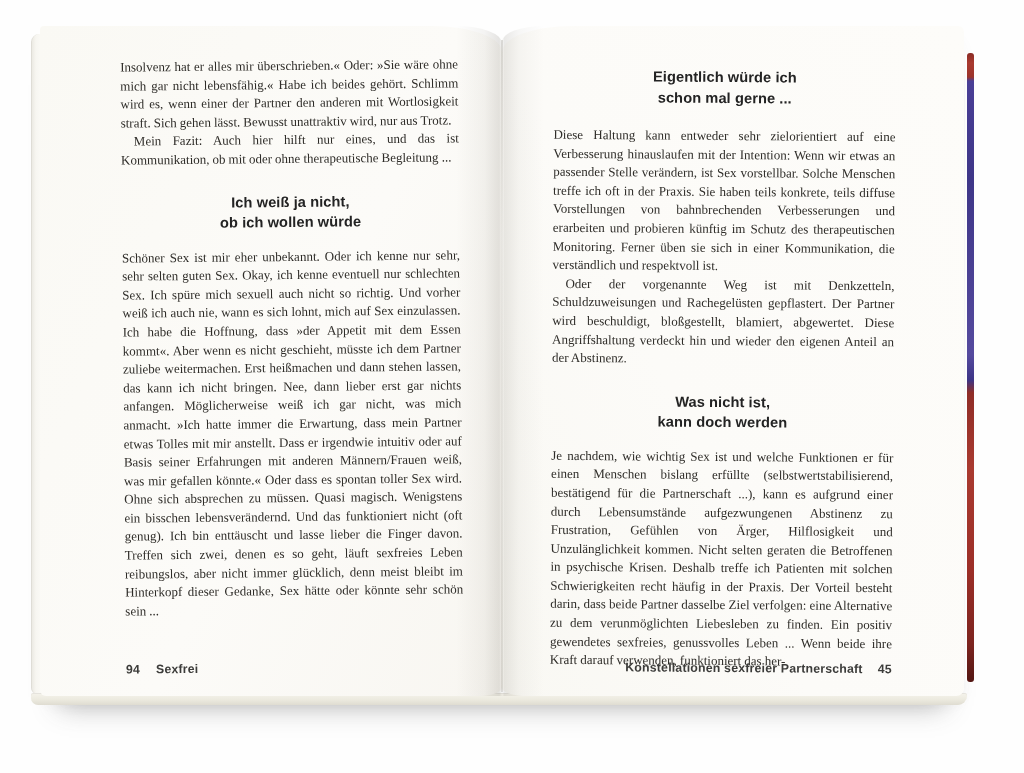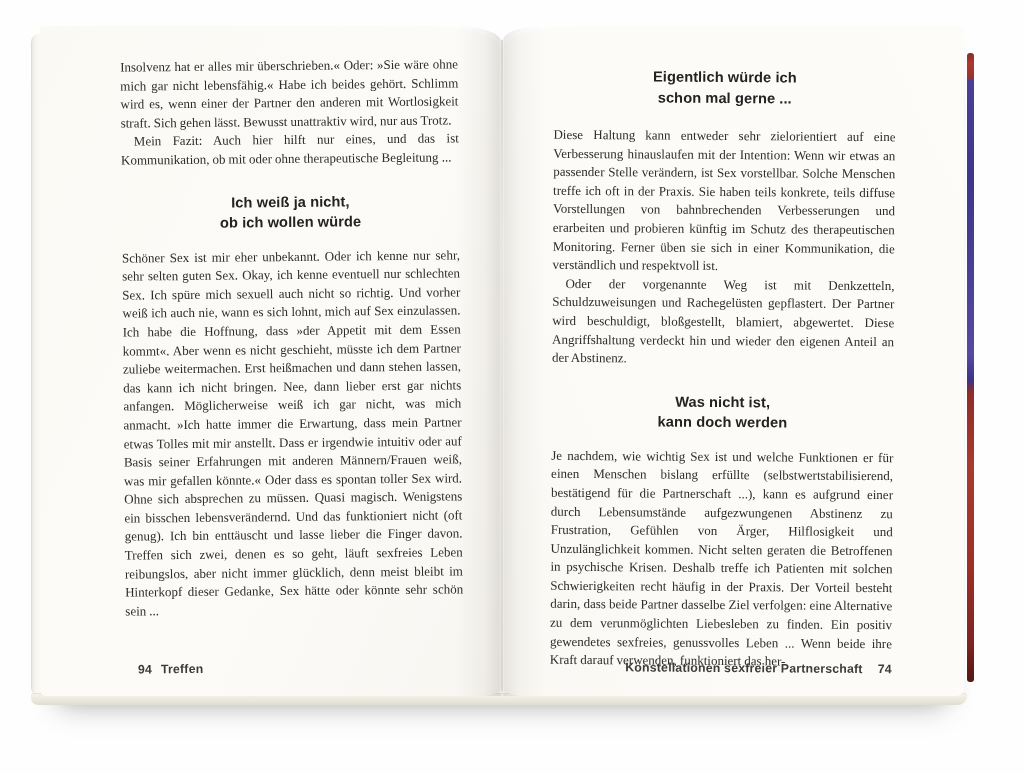--- a/index.html
+++ b/index.html
@@ -62,21 +62,21 @@
          hyphens:auto;-webkit-hyphens:auto;word-spacing:-0.2px;}
   p.indent{text-indent:13px;}
   .heading{margin:0;text-align:center;font-family:"Liberation Sans","DejaVu Sans",sans-serif;
          font-weight:bold;font-size:14.6px;line-height:20.5px;color:#232323;letter-spacing:.1px;}
   .heading span{display:block;}
   .h-mid{margin-top:23px;margin-bottom:15px;}
   .h-top{margin-top:3px;margin-bottom:19px;}
 
   .footer{position:absolute;bottom:21px;font-family:"Liberation Sans","DejaVu Sans",sans-serif;
          font-weight:bold;font-size:12.3px;color:#3c3c3a;letter-spacing:.2px;}
-  .footer-left{left:12px;display:flex;gap:9px;}
+  .footer-left{left:0;display:flex;gap:16px;}
   .footer-right{right:0;display:flex;gap:15px;justify-content:flex-end;}
 </style>
 </head>
 <body>
 
 <div class="scene">
   <div class="book">
     <div class="stack-left"></div>
     <div class="stack-bottom"></div>
     <div class="cover-edge"></div>
@@ -87,41 +87,41 @@
         <div class="inner inner-left">
           <p class="body">Insolvenz hat er alles mir überschrieben.« Oder: »Sie wäre ohne mich gar nicht lebensfähig.« Habe ich beides gehört. Schlimm wird es, wenn einer der Partner den anderen mit Wortlosigkeit straft. Sich gehen lässt. Bewusst unattraktiv wird, nur aus Trotz.</p>
           <p class="body indent">Mein Fazit: Auch hier hilft nur eines, und das ist Kommunikation, ob mit oder ohne therapeutische Begleitung ...</p>
           <h2 class="heading h-mid">
             <span>Ich weiß ja nicht,</span>
             <span>ob ich wollen würde</span>
           </h2>
           <p class="body">Schöner Sex ist mir eher unbekannt. Oder ich kenne nur sehr, sehr selten guten Sex. Okay, ich kenne eventuell nur schlechten Sex. Ich spüre mich sexuell auch nicht so richtig. Und vorher weiß ich auch nie, wann es sich lohnt, mich auf Sex einzulassen. Ich habe die Hoffnung, dass »der Appetit mit dem Essen kommt«. Aber wenn es nicht geschieht, müsste ich dem Partner zuliebe weitermachen. Erst heißmachen und dann stehen lassen, das kann ich nicht bringen. Nee, dann lieber erst gar nichts anfangen. Möglicherweise weiß ich gar nicht, was mich anmacht. »Ich hatte immer die Erwartung, dass mein Partner etwas Tolles mit mir anstellt. Dass er irgendwie intuitiv oder auf Basis seiner Erfahrungen mit anderen Männern/Frauen weiß, was mir gefallen könnte.« Oder dass es spontan toller Sex wird. Ohne sich absprechen zu müssen. Quasi magisch. Wenigstens ein bisschen lebensverändernd. Und das funktioniert nicht (oft genug). Ich bin enttäuscht und lasse lieber die Finger davon. Treffen sich zwei, denen es so geht, läuft sexfreies Leben reibungslos, aber nicht immer glücklich, denn meist bleibt im Hinterkopf dieser Gedanke, Sex hätte oder könnte sehr schön sein ...</p>
           <div class="footer footer-left">
             <span>94</span>
-            <span>Treffen</span>
+            <span>Sexfrei</span>
           </div>
         </div>
       </div>
 
       <div class="page page-right">
         <div class="inner inner-right">
           <h2 class="heading h-top">
             <span>Eigentlich würde ich</span>
             <span>schon mal gerne ...</span>
           </h2>
           <p class="body">Diese Haltung kann entweder sehr zielorientiert auf eine Verbesserung hinauslaufen mit der Intention: Wenn wir etwas an passender Stelle verändern, ist Sex vorstellbar. Solche Menschen treffe ich oft in der Praxis. Sie haben teils konkrete, teils diffuse Vorstellungen von bahnbrechenden Verbesserungen und erarbeiten und probieren künftig im Schutz des therapeutischen Monitoring. Ferner üben sie sich in einer Kommunikation, die verständlich und respektvoll ist.</p>
           <p class="body indent">Oder der vorgenannte Weg ist mit Denkzetteln, Schuldzuweisungen und Rachegelüsten gepflastert. Der Partner wird beschuldigt, bloßgestellt, blamiert, abgewertet. Diese Angriffshaltung verdeckt hin und wieder den eigenen Anteil an der Abstinenz.</p>
           <h2 class="heading h-mid">
             <span>Was nicht ist,</span>
             <span>kann doch werden</span>
           </h2>
           <p class="body">Je nachdem, wie wichtig Sex ist und welche Funktionen er für einen Menschen bislang erfüllte (selbstwertstabilisierend, bestätigend für die Partnerschaft ...), kann es aufgrund einer durch Lebensumstände aufgezwungenen Abstinenz zu Frustration, Gefühlen von Ärger, Hilflosigkeit und Unzulänglichkeit kommen. Nicht selten geraten die Betroffenen in psychische Krisen. Deshalb treffe ich Patienten mit solchen Schwierigkeiten recht häufig in der Praxis. Der Vorteil besteht darin, dass beide Partner dasselbe Ziel verfolgen: eine Alternative zu dem verunmöglichten Liebesleben zu finden. Ein positiv gewendetes sexfreies, genussvolles Leben ... Wenn beide ihre Kraft darauf verwenden, funktioniert das her-</p>
           <div class="footer footer-right">
             <span>Konstellationen sexfreier Partnerschaft</span>
-            <span>74</span>
+            <span>45</span>
           </div>
         </div>
       </div>
 
     </div>
     <div class="crease"></div>
   </div>
 </div>
 
 </body></html>

